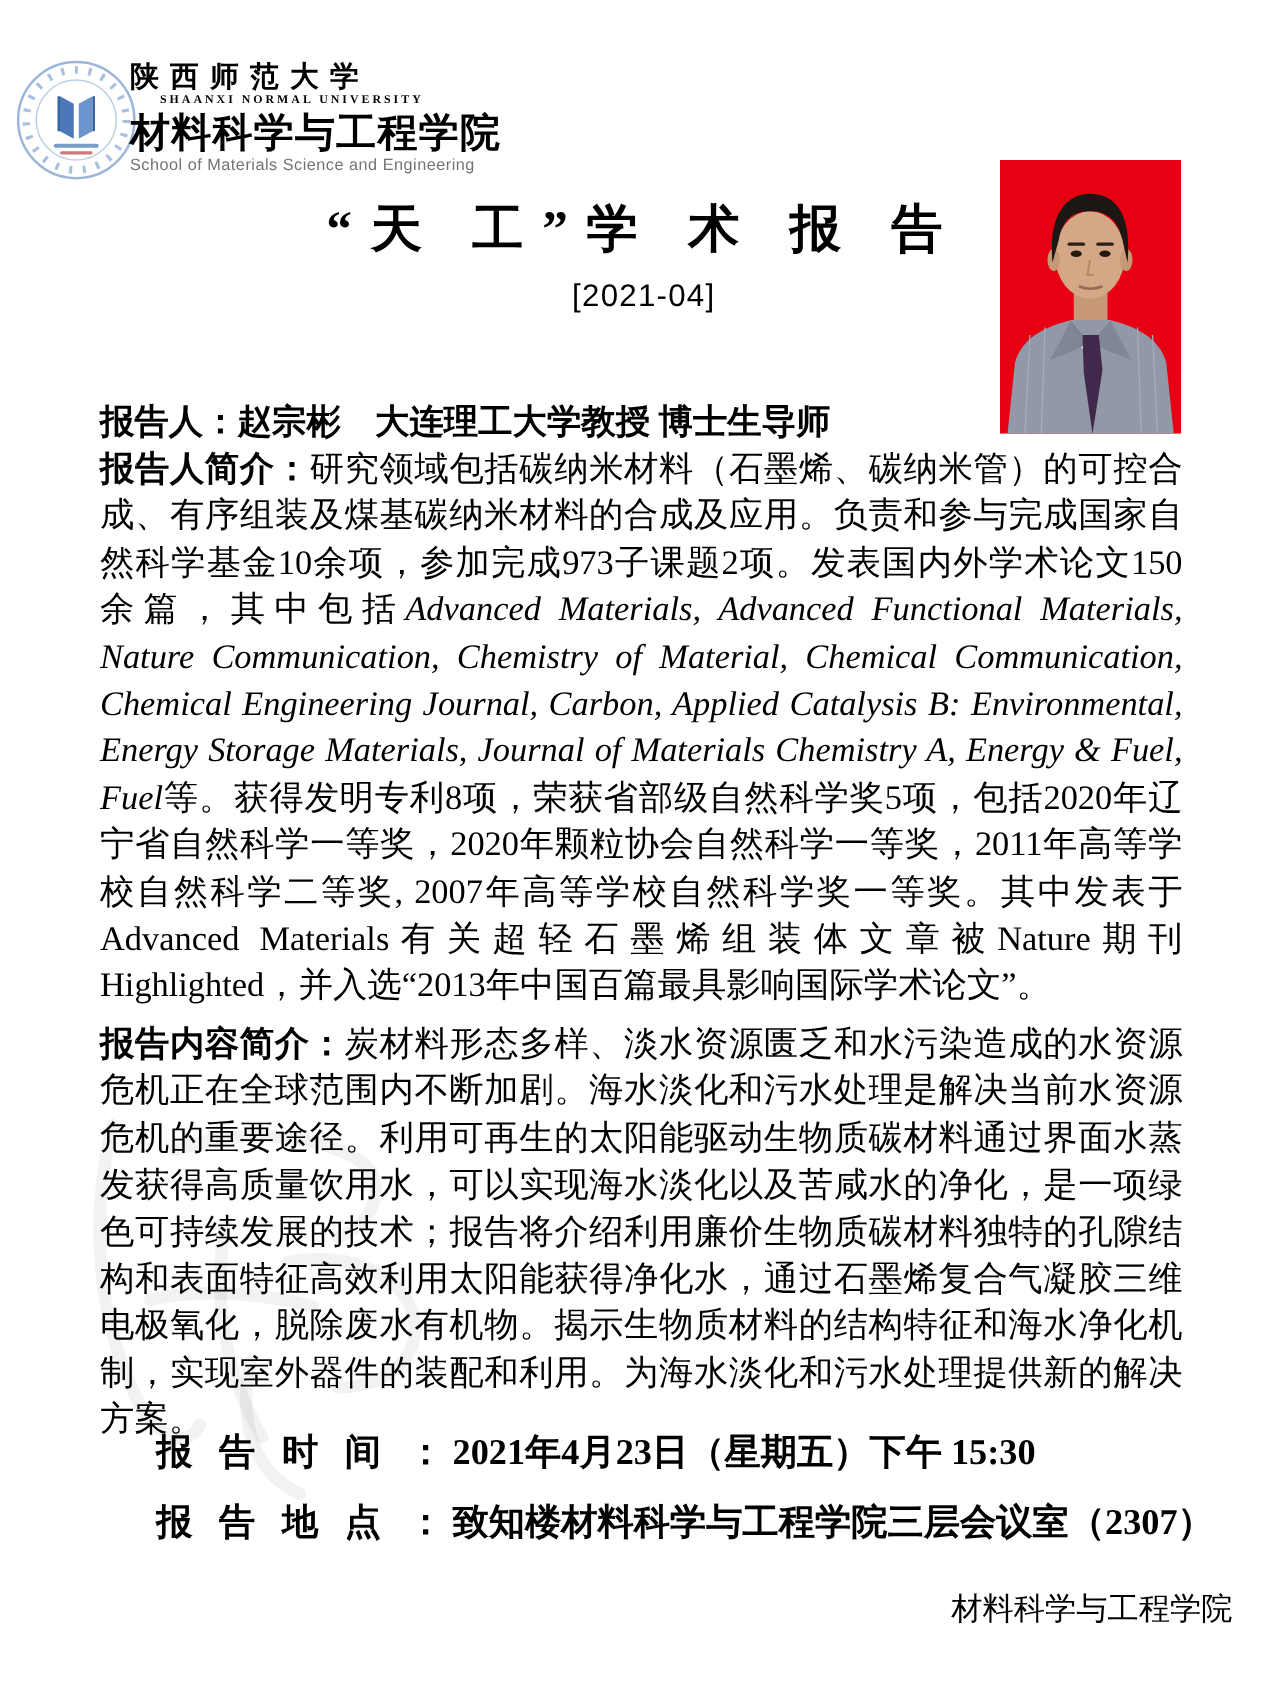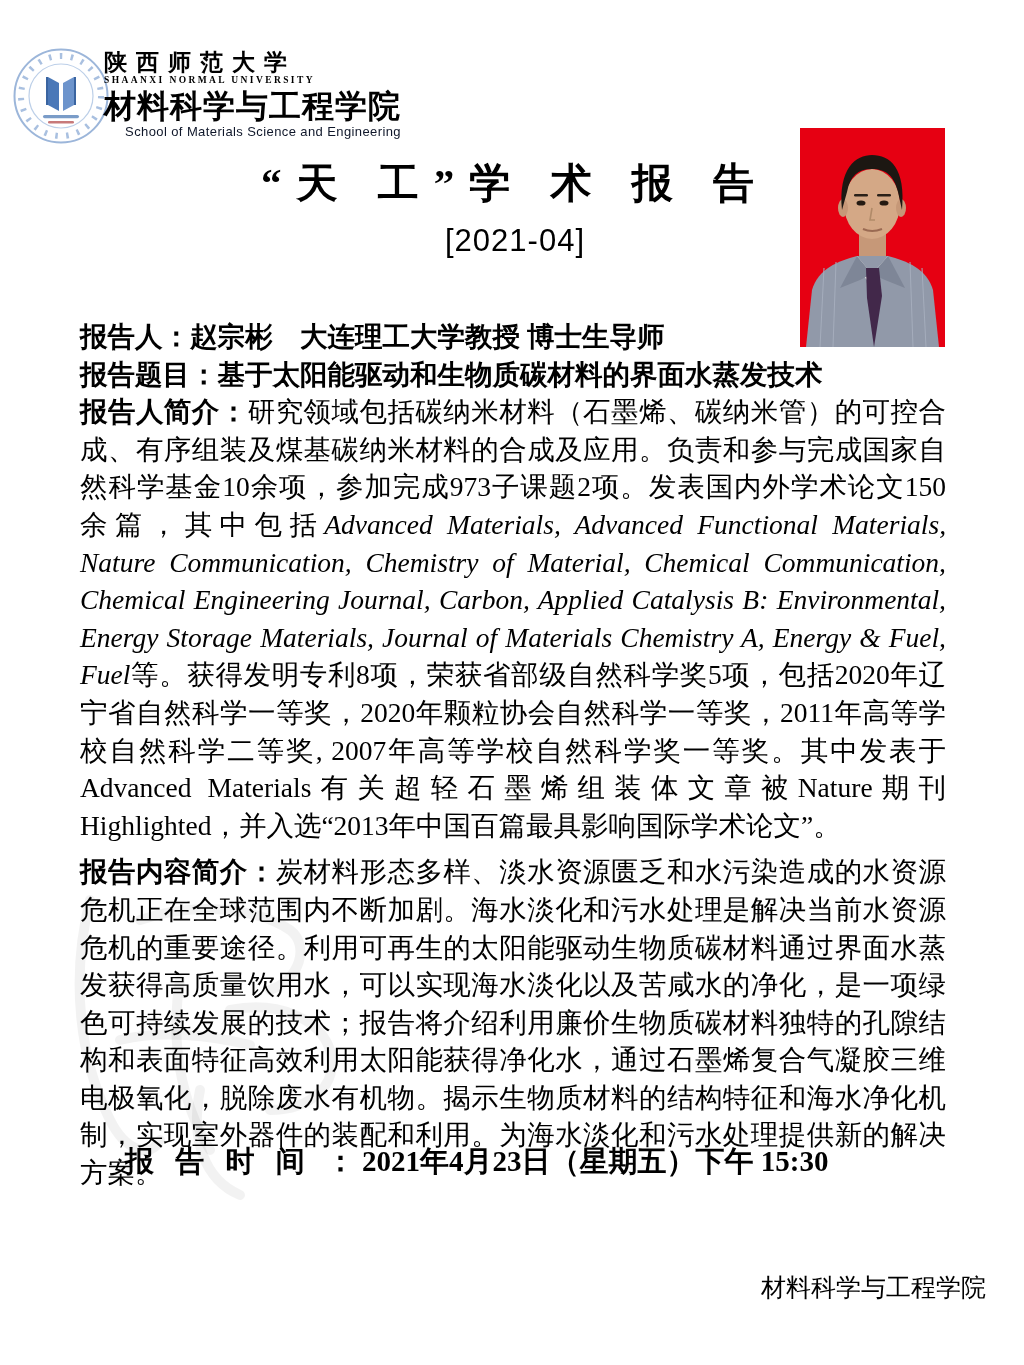--- a/index.html
+++ b/index.html
@@ -8,29 +8,29 @@
     background:#ffffff; color:#000;
     font-family:"Liberation Serif","DejaVu Serif",serif;
     overflow:hidden;
   }
   
   .seal { position:absolute; left:12px; top:47px; width:98px; height:98px; }
   .logo-text { position:absolute; left:104px; top:50px; line-height:1; }
   .uni-cn  { font-size:23px; font-weight:bold; letter-spacing:9px;
              font-family:"DejaVu Serif",serif; }
   .uni-en  { font-size:9.5px; font-weight:bold; letter-spacing:2.4px; margin-top:3px;
-             font-family:"Liberation Serif",serif; }
+             font-family:"Liberation Serif",serif;padding-left:24px; }
   .school-cn { font-size:32px; font-weight:bold; letter-spacing:1px; margin-top:4px;
              font-family:"Liberation Sans","DejaVu Sans",sans-serif; }
-  .school-en { font-size:13px; color:#0f172a; letter-spacing:0.4px; margin-top:3px;
-             font-family:"Liberation Sans","DejaVu Sans",sans-serif;text-align:right; }
+  .school-en { font-size:13px; color:#737373; letter-spacing:0.4px; margin-top:3px;
+             font-family:"Liberation Sans","DejaVu Sans",sans-serif; }
   
   .title-block { position:absolute; left:95px; top:156px; width:840px; text-align:center; }
   .title-main  { font-size:41px; font-weight:bold; letter-spacing:15px; white-space:nowrap; }
-  .title-issue { font-size:31px; margin-top:12px; letter-spacing:1px;
+  .title-issue { font-size:25px; margin-top:12px; letter-spacing:1px;
                  font-family:"Liberation Sans","DejaVu Sans",sans-serif; }
   
   .photo { position:absolute; left:800px; top:128px; width:145px; height:219px; }
   
   .body-text { position:absolute; left:80px; top:318px; width:866px;
                font-size:27.5px; line-height:37.6px; text-align:justify; }
   .body-text p { margin:0; }
   .b { font-weight:bold; }
   .i { font-style:italic; }
   .mt { margin-top:9px !important; }
@@ -126,26 +126,26 @@
     <path d="M57,128 L72,146 L88,128 L88,140 L72,158 L57,140 Z" fill="#f4f2ee"></path>
 
     <path d="M57,128 L40,160 L60,152 L72,146 Z" fill="#7e8697"></path>
     <path d="M88,128 L105,160 L85,152 L72,146 Z" fill="#7e8697"></path>
 
     <path d="M66,140 L79,140 L82,168 L74,219 L67,170 Z" fill="#42284a"></path>
   </svg>
 
   <div class="body-text">
     <p><span class="b">报告人：</span><span class="b">赵宗彬　大连理工大学教授 博士生导师</span></p>
-    <p><span class="b">报告题目：</span><span class="b">基于太阳能驱动和生物质碳材料的界面水蒸发技术</span></p>
     <p><span class="b">报告人简介：</span><span>研究领域包括碳纳米材料（石墨烯、碳纳米管）的可控合成、有序组装及煤基碳纳米材料的合成及应用。负责和参与完成国家自然科学基金10余项，参加完成973子课题2项。发表国内外学术论文150余篇，其中包括</span><span class="i">Advanced Materials, Advanced Functional Materials, Nature Communication, Chemistry of Material, Chemical Communication, Chemical Engineering Journal, Carbon, Applied Catalysis B: Environmental, Energy Storage Materials, Journal of Materials Chemistry A, Energy &amp; Fuel, Fuel</span><span>等。获得发明专利8项，荣获省部级自然科学奖5项，包括2020年辽宁省自然科学一等奖，2020年颗粒协会自然科学一等奖，2011年高等学校自然科学二等奖, 2007年高等学校自然科学奖一等奖。其中发表于Advanced Materials有关超轻石墨烯组装体文章被Nature期刊Highlighted，并入选“2013年中国百篇最具影响国际学术论文”。</span></p>
     <p class="mt"><span class="b">报告内容简介：</span><span>炭材料形态多样、淡水资源匮乏和水污染造成的水资源危机正在全球范围内不断加剧。海水淡化和污水处理是解决当前水资源危机的重要途径。利用可再生的太阳能驱动生物质碳材料通过界面水蒸发获得高质量饮用水，可以实现海水淡化以及苦咸水的净化，是一项绿色可持续发展的技术；报告将介绍利用廉价生物质碳材料独特的孔隙结构和表面特征高效利用太阳能获得净化水，通过石墨烯复合气凝胶三维电极氧化，脱除废水有机物。揭示生物质材料的结构特征和海水净化机制，实现室外器件的装配和利用。为海水淡化和污水处理提供新的解决方案。</span></p>
   </div>
 
   <div class="schedule">
     <div class="schedule-line"><span class="sched-label">报 告 时 间 ：</span><span>2021年4月23日（星期五）下午 15:30</span></div>
+    <div class="schedule-line"><span class="sched-label">报 告 地 点 ：</span><span>致知楼材料科学与工程学院三层会议室（2307）</span></div>
   </div>
 
   <div class="signature">
     <div>材料科学与工程学院</div>
   </div>
 
 </div>
 
 </body></html>

